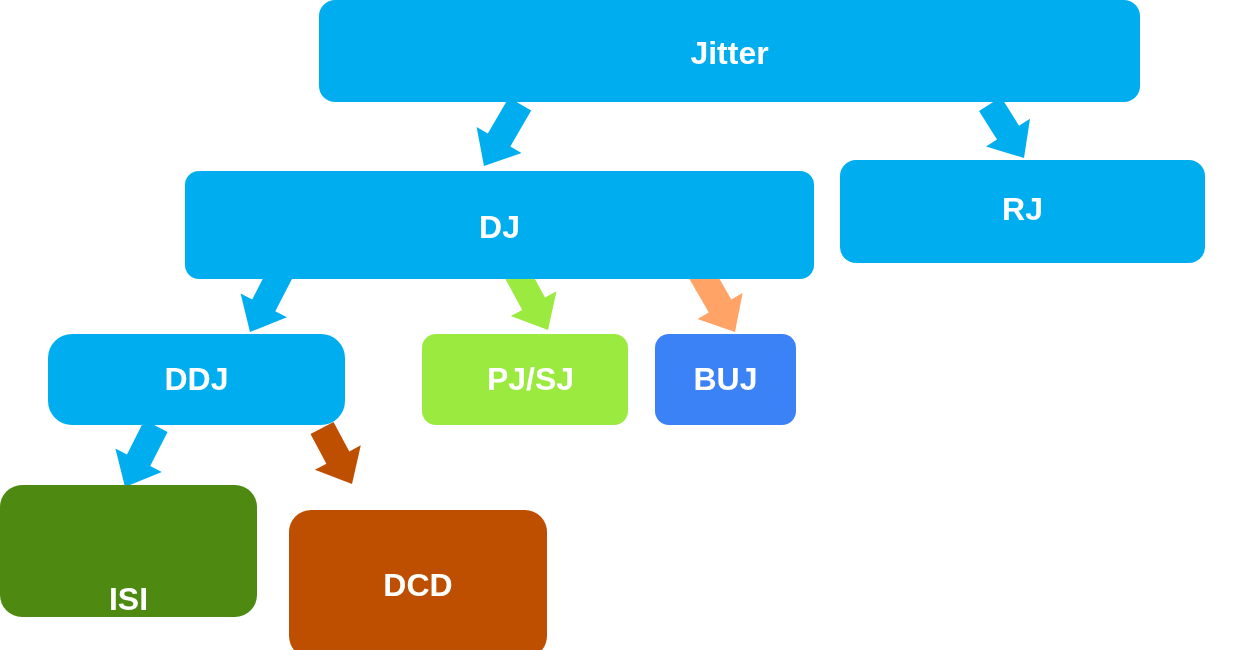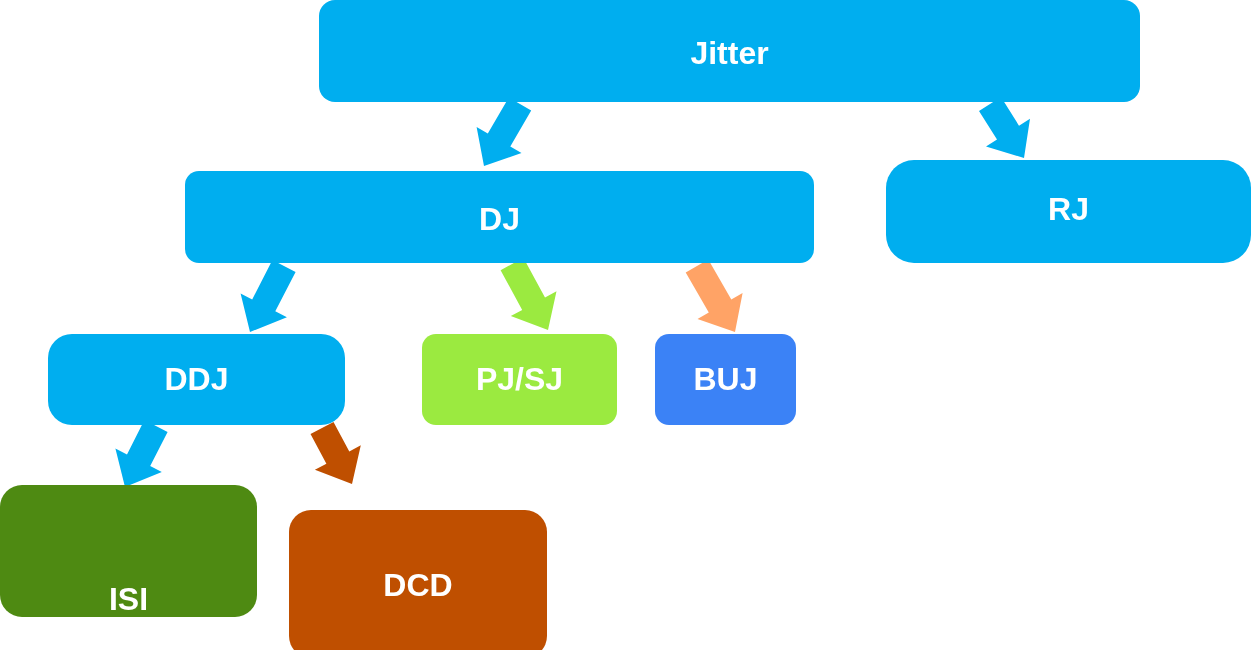--- a/index.html
+++ b/index.html
@@ -1,24 +1,24 @@
 <!DOCTYPE html>
 <html><head>
   <meta charset="utf-8">
   <style>
     html, body { margin: 0; padding: 0; background: #ffffff; }
     body { width: 1251px; height: 650px; position: relative; overflow: hidden;
            font-family: "Liberation Sans", sans-serif; }
     .node { position: absolute; display: flex; align-items: center; justify-content: center;
             color: #ffffff; font-weight: bold; font-size: 32px; }
     #n-jitter { left: 319px; top: 0px; width: 821px; height: 102px; border-radius: 16px; }
-    #n-dj     { left: 185px; top: 171px; width: 629px; height: 92px; border-radius: 14px; }
-    #n-rj     { left: 886px; top: 160px; width: 365px; height: 103px; border-radius: 28px; }
+    #n-dj     { left: 185px; top: 171px; width: 629px; height: 108px; border-radius: 14px; }
+    #n-rj     { left: 840px; top: 160px; width: 365px; height: 103px; border-radius: 16px; }
     #n-ddj    { left: 48px;  top: 334px; width: 297px; height: 91px; border-radius: 24px; }
-    #n-pjsj   { left: 422px; top: 334px; width: 195px; height: 91px; border-radius: 14px; }
+    #n-pjsj   { left: 422px; top: 334px; width: 195px; height: 91px; border-radius: 14px; padding-left: 11px; }
     #n-buj    { left: 655px; top: 334px; width: 141px; height: 91px; border-radius: 14px; }
     #n-isi    { left: 0px;   top: 485px; width: 257px; height: 132px; border-radius: 22px; align-items: flex-end; }
     #n-dcd    { left: 289px; top: 510px; width: 258px; height: 148px; border-radius: 22px; }
     #n-jitter .lbl { transform: translateY(2px); }
     #n-dj .lbl { transform: translateY(2px); }
     #n-rj .lbl { transform: translateY(-2px); }
     #n-isi .lbl, #n-dcd .lbl { transform: translateY(1px); }
     svg#arrows { position: absolute; left: 0; top: 0; width: 1251px; height: 650px; }
   </style>
 </head>

